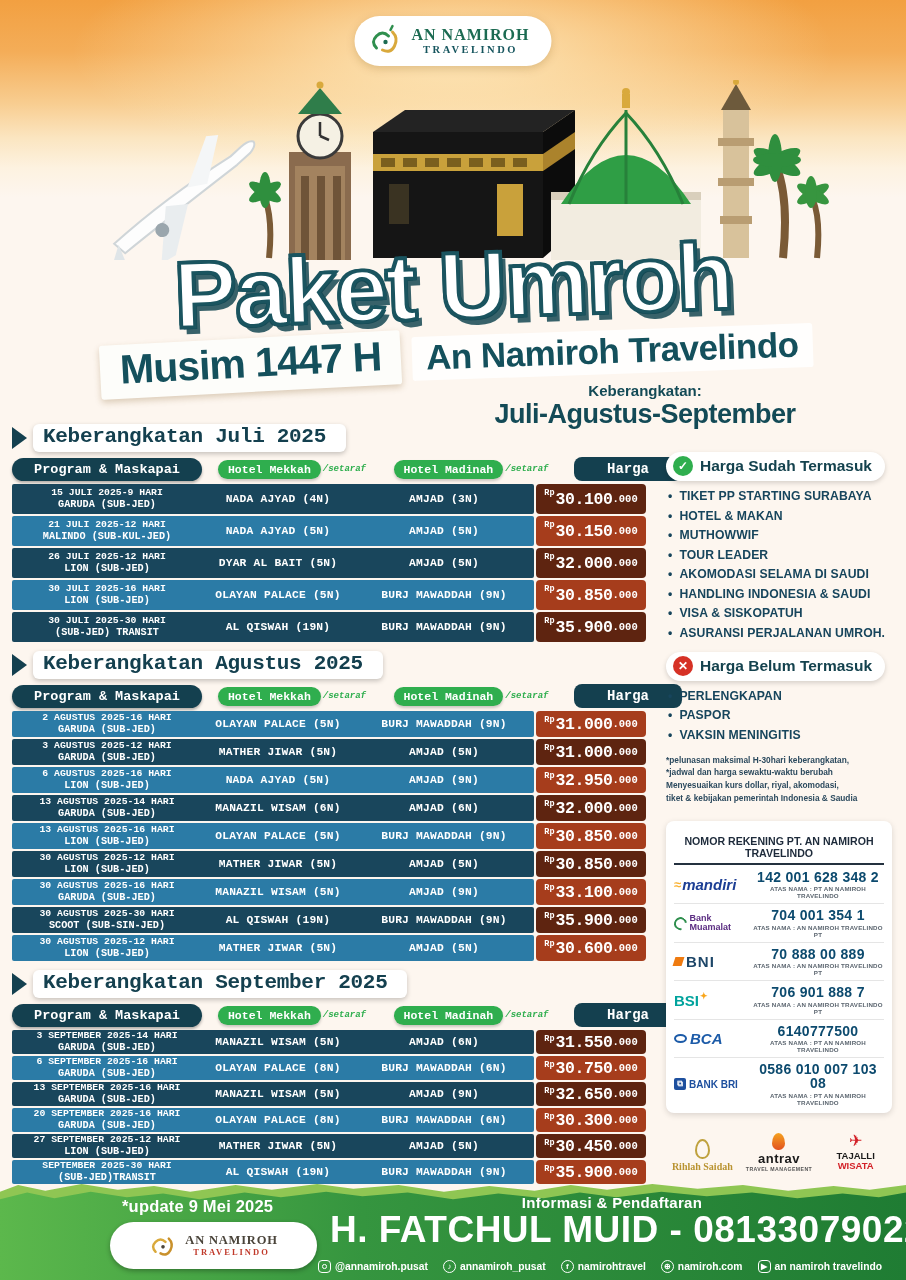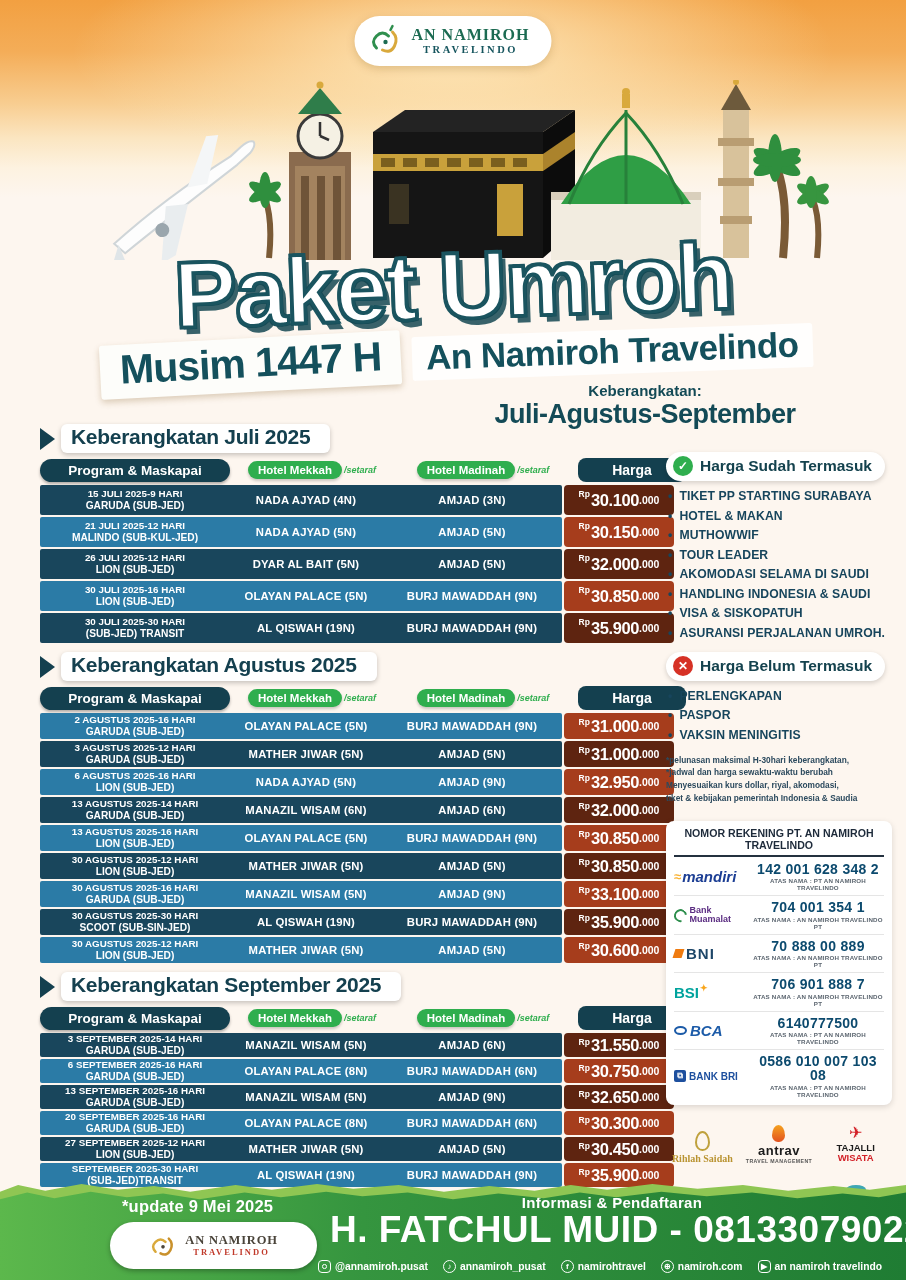--- a/index.html
+++ b/index.html
@@ -26,27 +26,27 @@
   .musim{position:absolute;left:100px;top:338px;z-index:3;background:#fdfdfa;transform:rotate(-3deg);
     padding:2px 20px 5px;border-radius:3px;box-shadow:0 3px 6px rgba(120,80,20,.25);
     font-size:41px;font-weight:800;color:#14505c;letter-spacing:-1px;}
   .subtitle{position:absolute;left:412px;top:330px;z-index:3;transform:rotate(-2deg);
     background:rgba(255,255,255,.85);padding:1px 14px 3px;border-radius:3px;
     font-size:35px;font-weight:800;color:#14505c;letter-spacing:-.5px;}
   .departure{position:absolute;left:430px;top:382px;width:430px;text-align:center;z-index:3;color:#134a56;}
   .dep-label{font-size:15px;font-weight:800;}
   .dep-months{font-size:27px;font-weight:800;letter-spacing:-.5px;}
   
-  .left-col{position:absolute;left:40px;top:424px;width:634px;}
+  .left-col{position:absolute;left:12px;top:424px;width:634px;font-family:Liberation Mono, monospace;}
   .section{margin-bottom:9px;}
   .sec-head{display:flex;align-items:center;gap:6px;margin-bottom:5px;}
   .tri{width:0;height:0;border-top:11px solid transparent;border-bottom:11px solid transparent;border-left:15px solid #14404f;}
   .sec-bar{background:#fff;border-radius:6px;box-shadow:0 2px 5px rgba(0,0,0,.22);
     padding:1px 20px 4px 10px;font-size:21px;font-weight:800;color:#14404f;letter-spacing:-.3px;}
-  .col-heads{display:grid;grid-template-columns:190px 152px 178px 108px;gap:6px;align-items:center;margin-bottom:3px;}
+  .col-heads{display:grid;grid-template-columns:190px 152px 178px 108px;gap:14px;align-items:center;margin-bottom:3px;}
   .ch-dark{background:#14404f;color:#fff;border-radius:15px;text-align:center;font-weight:800;font-size:13.5px;
     padding:4px 0;box-shadow:0 2px 3px rgba(0,0,0,.3);}
   .ch-group{display:flex;align-items:center;justify-content:center;gap:2px;}
   .ch-green{background:#2fae4e;color:#fff;border-radius:12px;font-weight:800;font-size:11.5px;padding:3px 10px;
     box-shadow:0 2px 3px rgba(0,0,0,.2);}
   .setaraf{color:#2fae4e;font-size:9px;font-weight:700;font-style:italic;}
   .ch-harga{background:#14404f;color:#fff;border-radius:8px;text-align:center;font-weight:800;font-size:14px;padding:4px 0;}
   .trow{display:grid;grid-template-columns:522px 110px;gap:2px;margin-bottom:2px;}
   .sec-0 .trow{height:30px}.sec-1 .trow{height:26px}.sec-2 .trow{height:24px}
   .band{display:grid;grid-template-columns:190px 152px 180px;border-radius:2px;}
@@ -65,21 +65,21 @@
   .panel-pill{display:inline-flex;align-items:center;gap:7px;background:#fff;border-radius:17px;
     padding:4px 13px 5px 7px;box-shadow:0 2px 5px rgba(0,0,0,.16);font-size:15.5px;font-weight:800;color:#14424e;margin-bottom:8px;}
   .ico-circle{width:20px;height:20px;border-radius:50%;display:flex;align-items:center;justify-content:center;
     color:#fff;font-size:12px;font-weight:800;flex:0 0 auto;}
   .ico-circle.green{background:#2fae4e}.ico-circle.red{background:#d63125}
   ul.check-list{list-style:none;margin:0 0 12px;padding:0 0 0 2px;}
   .check-list li{font-size:12.2px;font-weight:800;color:#17455c;margin-bottom:5.5px;letter-spacing:.1px;}
   .check-list li::before{content:"•";margin-right:7px;}
   .notes{font-size:8.3px;color:#2c4a5e;line-height:1.55;margin:0 0 16px;font-weight:700;}
   .notes p{margin:0;}
-  .bank-card{background:#fff;border-radius:8px;box-shadow:0 2px 6px rgba(0,0,0,.14);padding:6px 8px 3px;margin-bottom:12px;}
+  .bank-card{background:#fff;border-radius:8px;box-shadow:0 2px 6px rgba(0,0,0,.14);padding:14px 8px 3px;margin-bottom:12px;}
   .bank-title{font-size:10.6px;font-weight:800;color:#1d2a3a;text-align:center;border-bottom:2px solid #24313f;
     padding-bottom:4px;margin-bottom:1px;}
   .bank-row{display:flex;align-items:center;border-bottom:1px solid #e5e5e5;padding:4px 0;min-height:31px;}
   .bank-row:last-child{border-bottom:none;}
   .bank-logo{width:78px;display:flex;align-items:center;gap:3px;font-weight:800;}
   .bank-num{flex:1;text-align:center;}
   .num{font-size:14px;font-weight:800;color:#0c4a6e;letter-spacing:.3px;line-height:1;}
   .holder{font-size:6.2px;color:#5c6670;font-weight:700;margin-top:1.5px;letter-spacing:.2px;}
   .b-mandiri{color:#1c3e94;font-size:15px;font-style:italic;}
   .wave{color:#f9b233;font-size:13px;font-weight:800;margin-right:-2px;}

